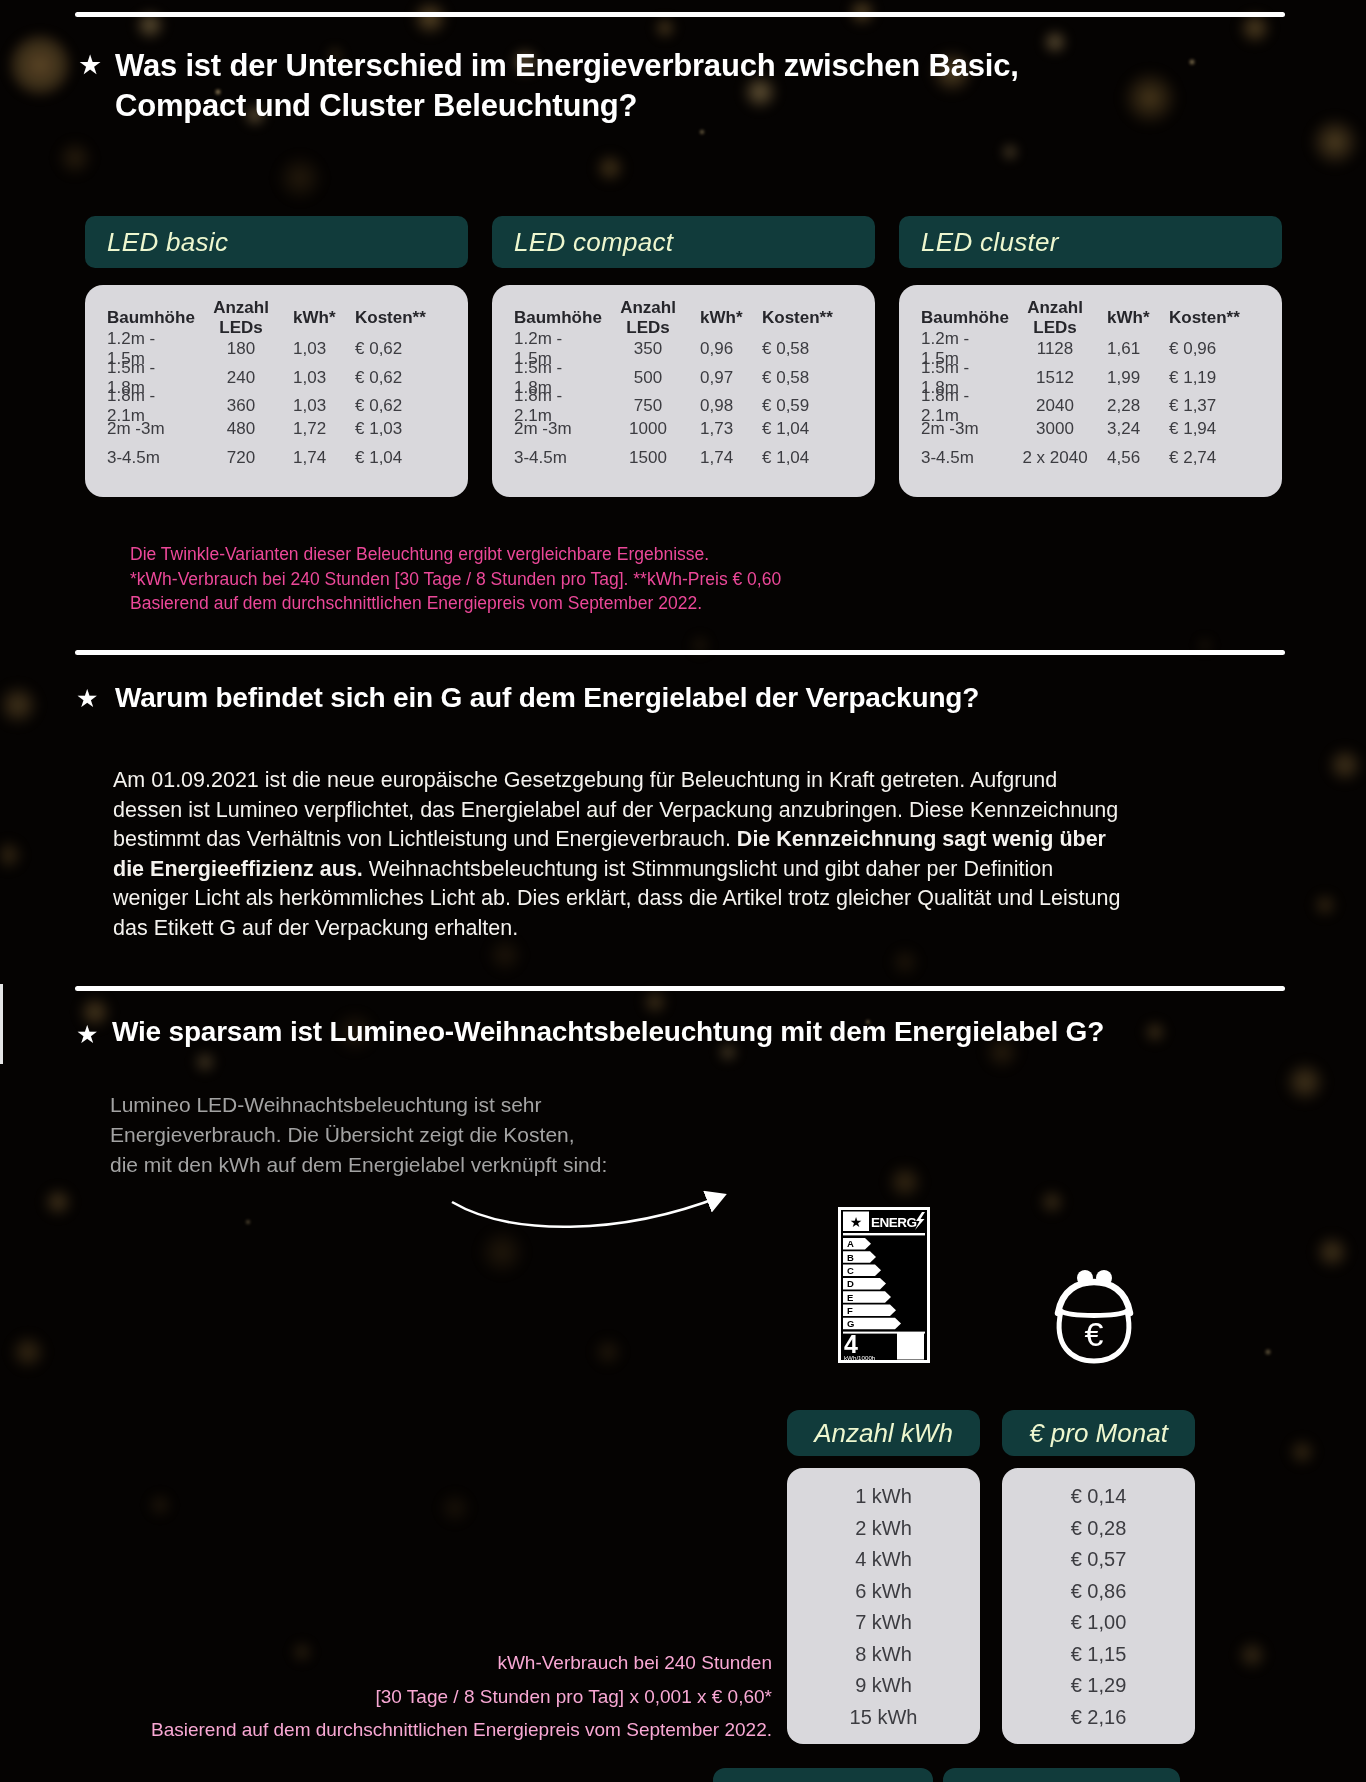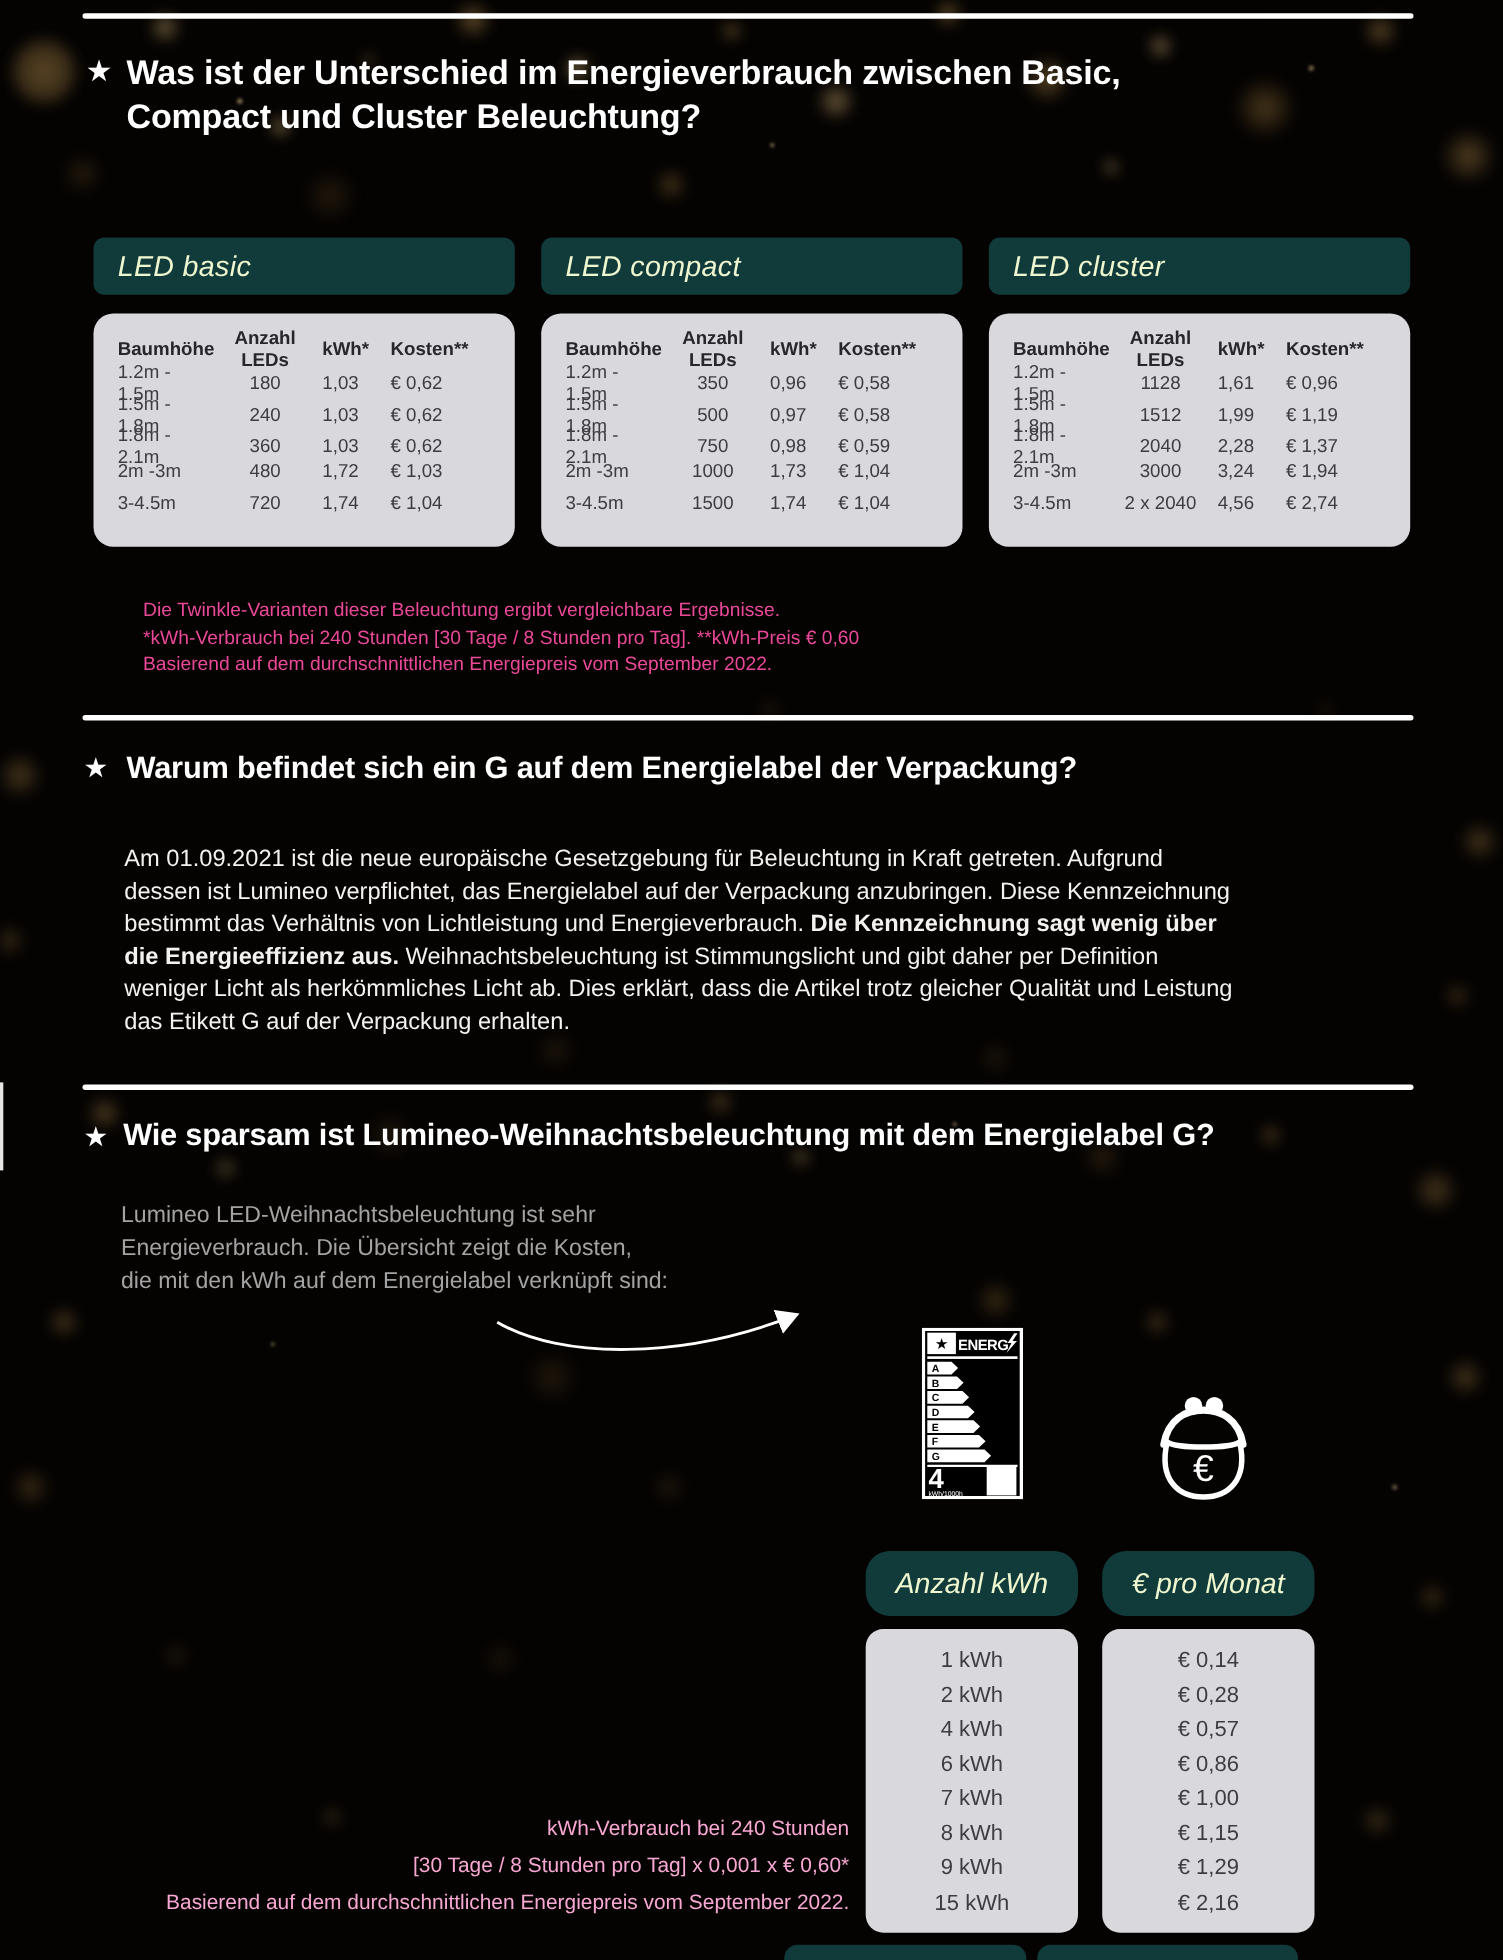--- a/index.html
+++ b/index.html
@@ -100,21 +100,21 @@
   .foot1{position:absolute;left:130px;top:542px;font-size:17.5px;line-height:24.5px;color:#ec4899;}
   .foot3{position:absolute;left:60px;top:1646px;width:712px;text-align:right;
     font-size:19px;line-height:33.5px;color:#f9a8d4;}
   
   .para{position:absolute;left:113px;top:766px;width:1010px;font-size:21.5px;line-height:29.5px;color:#f4f2ee;}
   .para b{font-weight:700;}
   
   .intro{position:absolute;left:110px;top:1078px;font-size:21px;line-height:30px;color:#a3a3a3;margin-top:12px;}
   
   .mini{position:absolute;width:193px;}
-  .mini-head{height:59px;background:#113b3b;border-radius:22px;display:flex;align-items:center;justify-content:center;}
+  .mini-head{height:46px;background:#113b3b;border-radius:12px;display:flex;align-items:center;justify-content:center;}
   .mini-head span{font-style:italic;font-size:26px;color:#eef7cf;}
   .mini-body{margin-top:12px;height:276px;background:#d9d8dc;border-radius:16px;
     padding-top:13px;box-sizing:border-box;text-align:center;color:#3c3c41;}
   .mini-body div{font-size:20px;line-height:31.5px;}
   #kwh-table{left:787px;top:1410px;}
   #cost-table{left:1002px;top:1410px;}
   
   .cut-head{position:absolute;top:1768px;height:16px;background:#113b3b;border-radius:12px 12px 0 0;}
   
   #energy-label{left:838px;top:1207px;width:92px;height:156px;}

